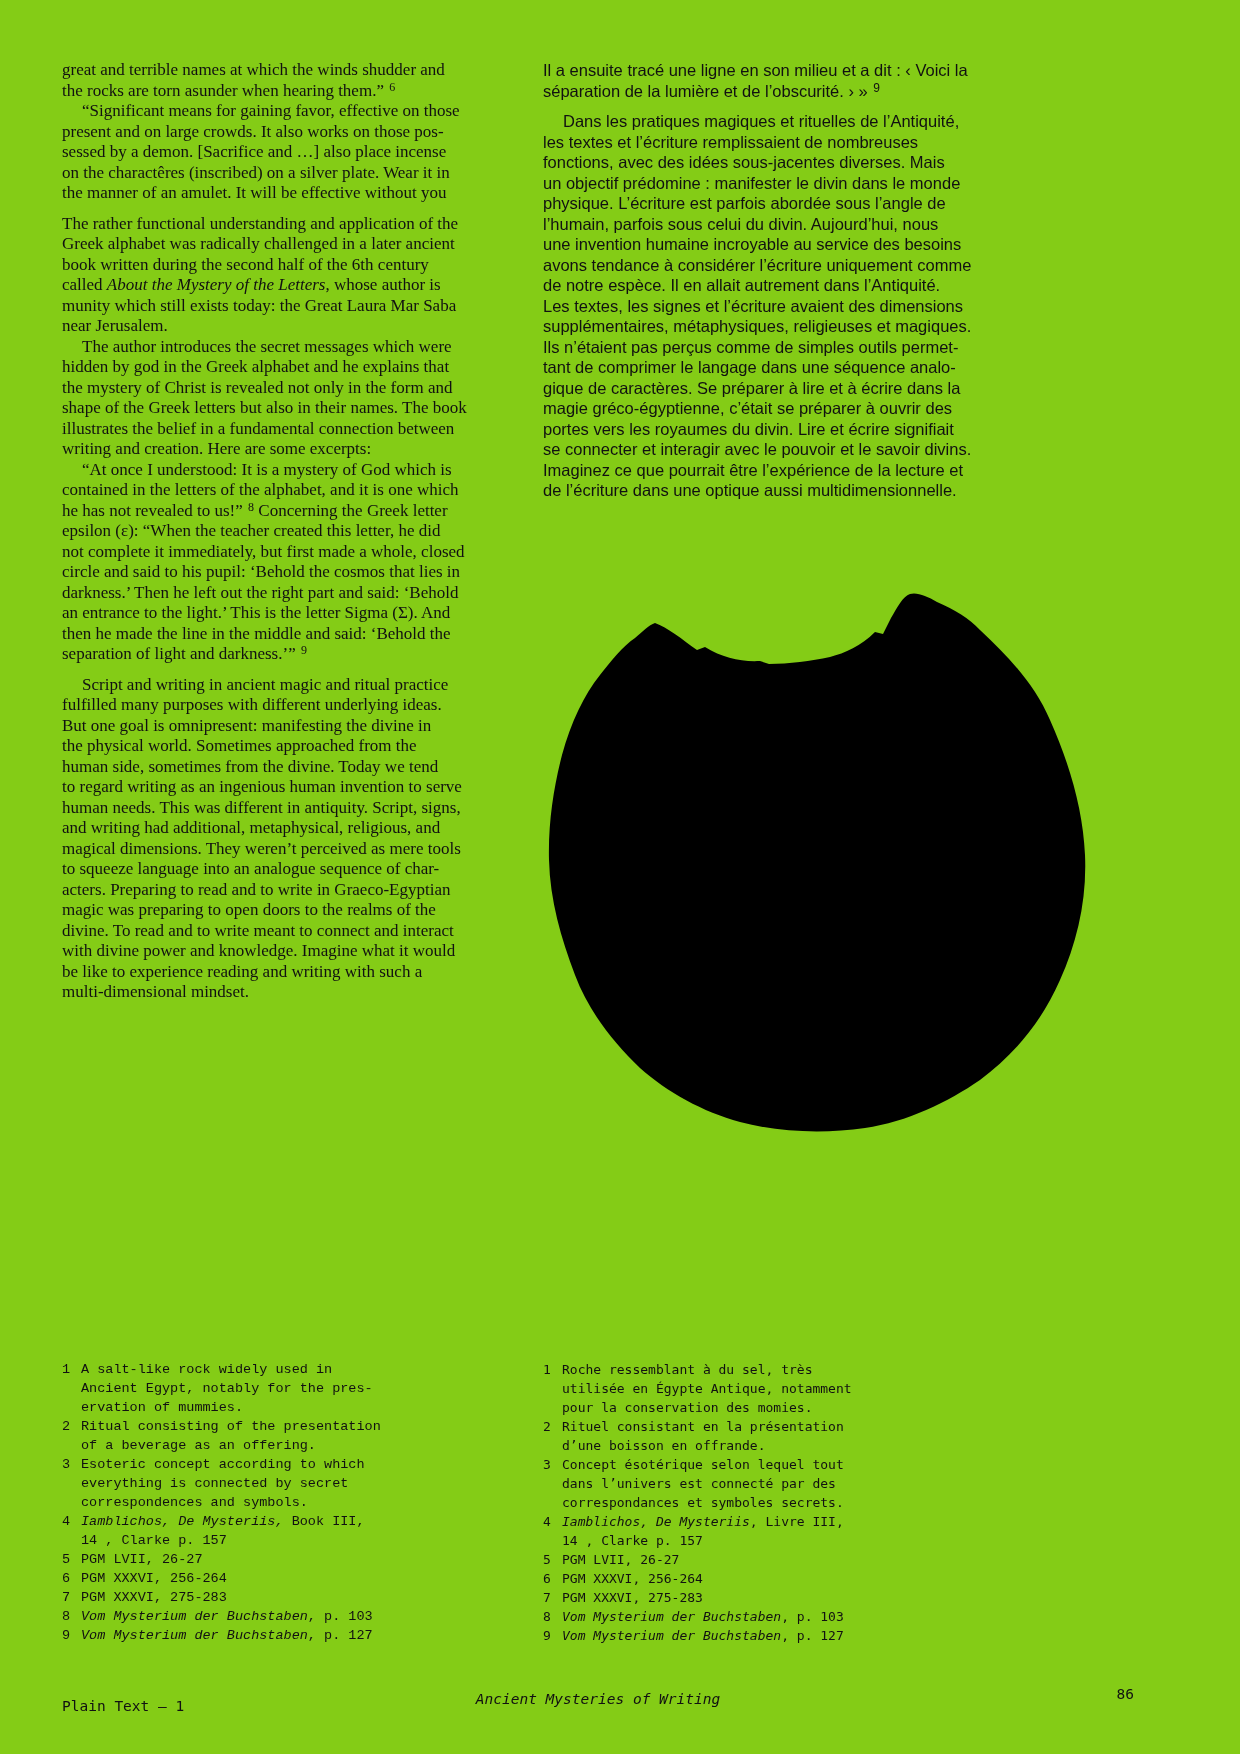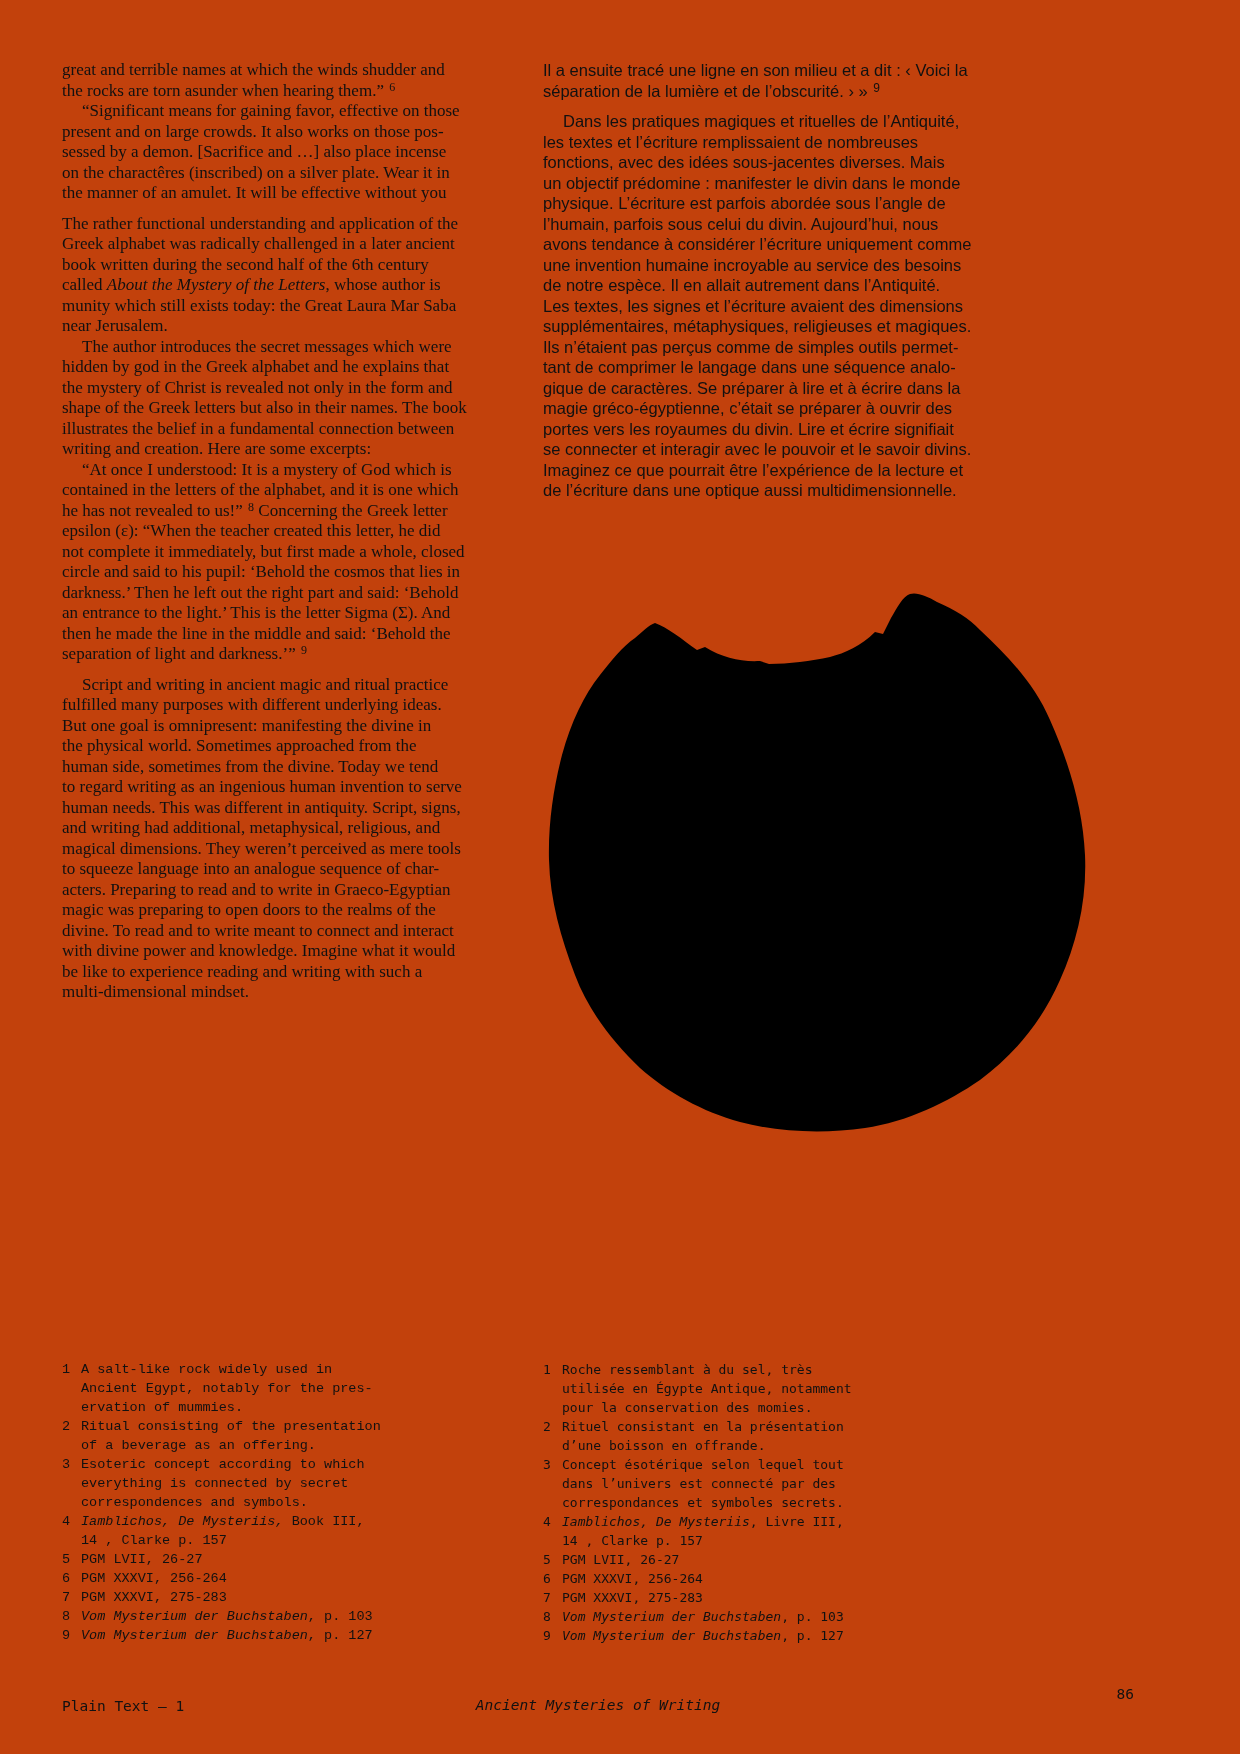--- a/index.html
+++ b/index.html
@@ -1,19 +1,19 @@
 <!DOCTYPE html>
 <html><head>
 <meta charset="utf-8">
 <style>
   html,body{margin:0;padding:0;background:#ffffff;}
   .page{
     position:relative;
     width:1240px;height:1754px;
-    background:#c2410c;
+    background:#84cc16;
     overflow:hidden;
     color:#111111;
   }
   .col{position:absolute;top:60px;}
   .col-en{
     left:62px;width:470px;
     font-family:"Liberation Serif",serif;
     font-size:17px;line-height:20.5px;
   }
   .col-fr{
@@ -38,21 +38,21 @@
   .fn{display:flex;}
   .fn-num{flex:0 0 19px;}
   .fn-body{flex:1;}
   .fn-line{white-space:pre;}
   .footer{
     position:absolute;left:62px;top:1686px;width:1072px;height:22px;
     font-family:"DejaVu Sans Mono",monospace;
     font-size:14.5px;color:#111111;
   }
   .footer-left{position:absolute;left:0;top:0;margin-top:12px;}
-  .footer-center{position:absolute;left:50%;top:11px;transform:translateX(-50%);font-style:italic;}
+  .footer-center{position:absolute;left:50%;top:5px;transform:translateX(-50%);font-style:italic;}
   .footer-right{position:absolute;right:0;top:0;}
 </style>
 </head>
 <body>
 
 <div class="page">
 
   <div class="col col-en">
       <div class="line"><span>great and terrible names at which the winds shudder and</span></div>
       <div class="line"><span>the rocks are torn asunder when hearing them.” </span><sup>6</sup></div>
@@ -103,22 +103,22 @@
 
   <div class="col col-fr">
       <div class="line"><span>Il a ensuite tracé une ligne en son milieu et a dit : ‹ Voici la</span></div>
       <div class="line"><span>séparation de la lumière et de l’obscurité. › » </span><sup>9</sup></div>
       <div class="line ind gap"><span>Dans les pratiques magiques et rituelles de l’Antiquité,</span></div>
       <div class="line"><span>les textes et l’écriture remplissaient de nombreuses</span></div>
       <div class="line"><span>fonctions, avec des idées sous-jacentes diverses. Mais</span></div>
       <div class="line"><span>un objectif prédomine : manifester le divin dans le monde</span></div>
       <div class="line"><span>physique. L’écriture est parfois abordée sous l’angle de</span></div>
       <div class="line"><span>l’humain, parfois sous celui du divin. Aujourd’hui, nous</span></div>
+      <div class="line"><span>une invention humaine incroyable au service des besoins</span></div>
       <div class="line"><span>avons tendance à considérer l’écriture uniquement comme</span></div>
-      <div class="line"><span>une invention humaine incroyable au service des besoins</span></div>
       <div class="line"><span>de notre espèce. Il en allait autrement dans l’Antiquité.</span></div>
       <div class="line"><span>Les textes, les signes et l’écriture avaient des dimensions</span></div>
       <div class="line"><span>supplémentaires, métaphysiques, religieuses et magiques.</span></div>
       <div class="line"><span>Ils n’étaient pas perçus comme de simples outils permet-</span></div>
       <div class="line"><span>tant de comprimer le langage dans une séquence analo-</span></div>
       <div class="line"><span>gique de caractères. Se préparer à lire et à écrire dans la</span></div>
       <div class="line"><span>magie gréco-égyptienne, c’était se préparer à ouvrir des</span></div>
       <div class="line"><span>portes vers les royaumes du divin. Lire et écrire signifiait</span></div>
       <div class="line"><span>se connecter et interagir avec le pouvoir et le savoir divins.</span></div>
       <div class="line"><span>Imaginez ce que pourrait être l’expérience de la lecture et</span></div>

